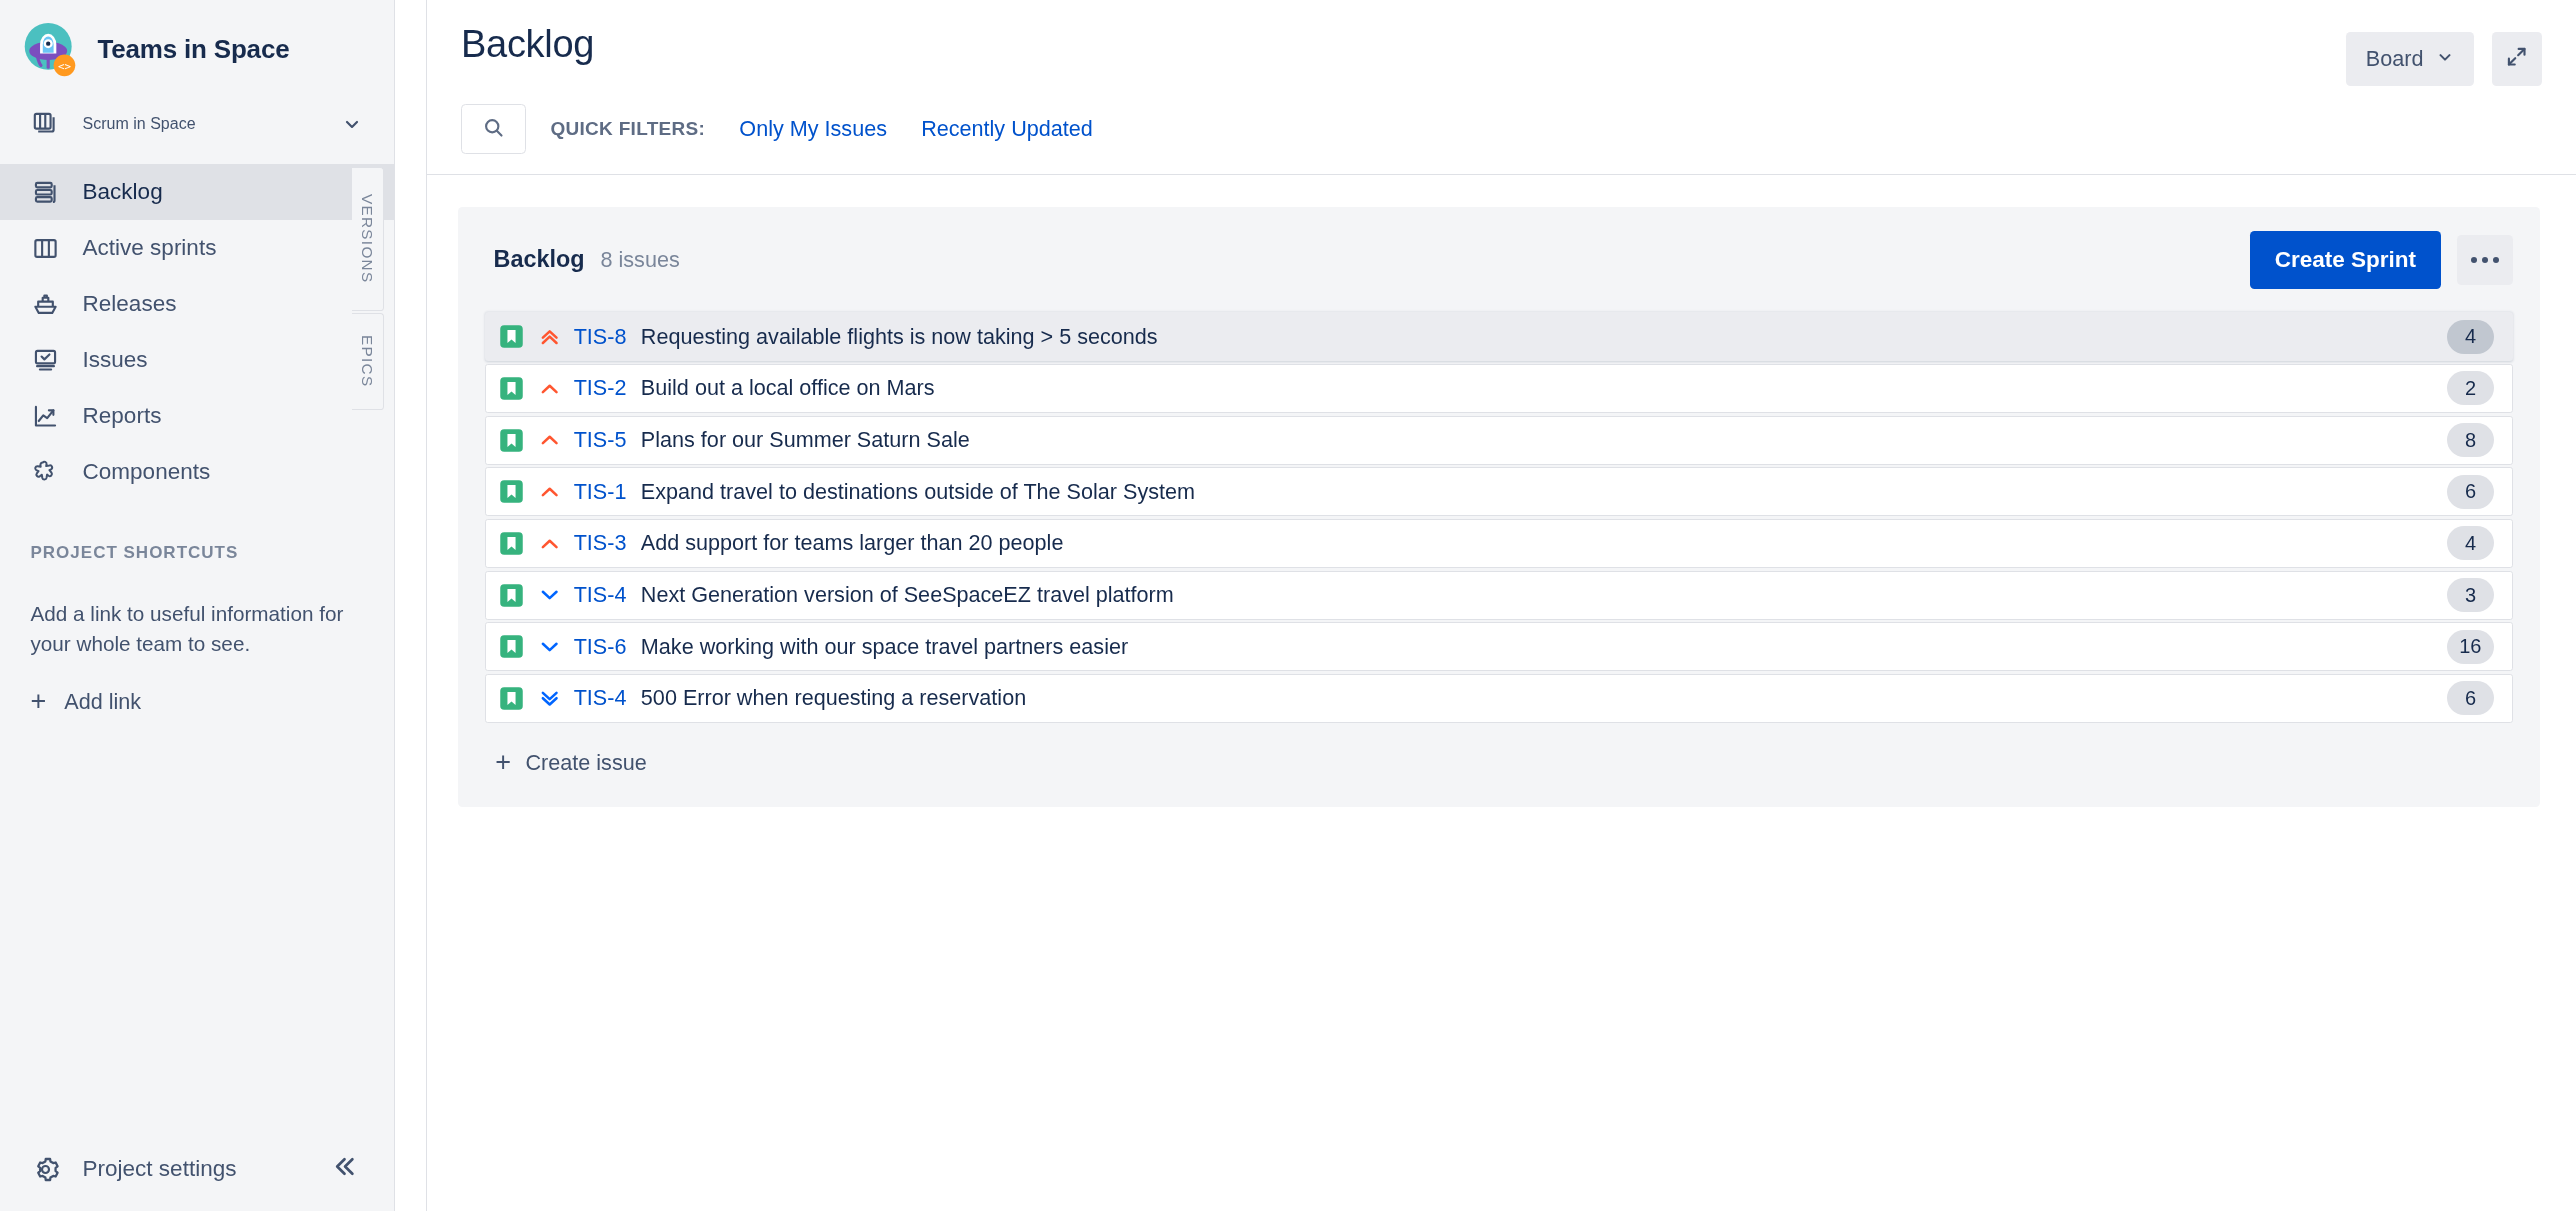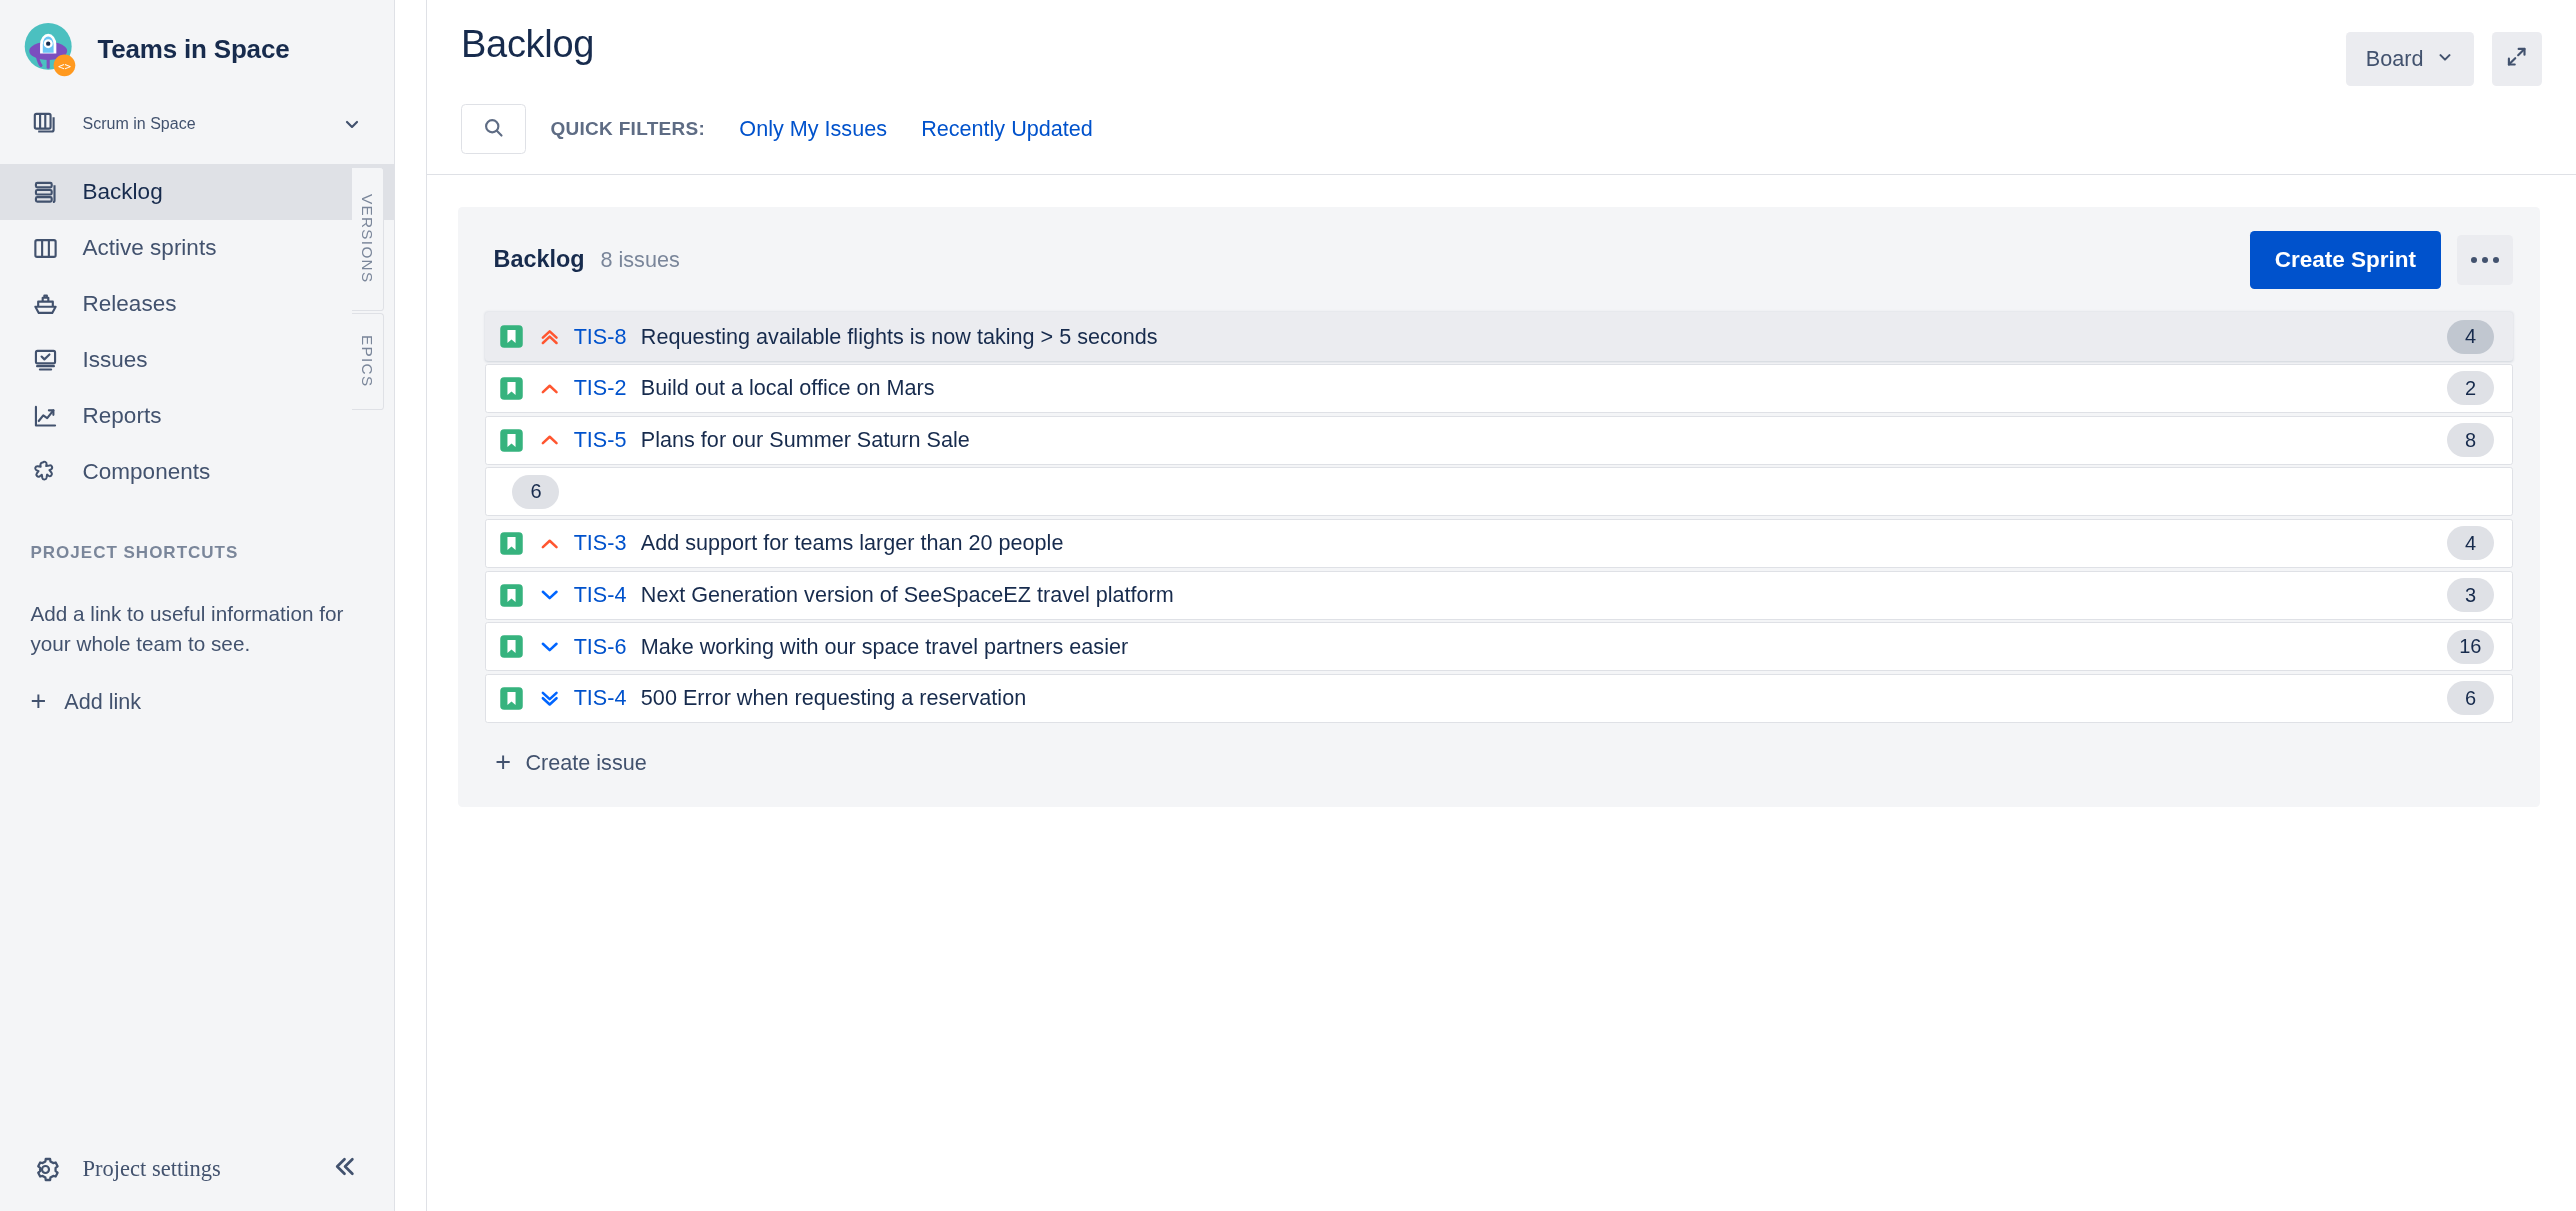--- a/index.html
+++ b/index.html
@@ -44,21 +44,21 @@
   }
   .shortcuts-desc { font-size: 20.7px; line-height: 1.42; color: #42526E; max-width: 314px; }
   .add-link {
     display: flex; align-items: center; gap: 18px;
     margin-top: 30.5px; font-size: 21.6px; color: #42526E; cursor: pointer;
   }
   .plus-ico { font-size: 27px; line-height: 1; color: #42526E; font-weight: 300; }
 
   .sidebar-footer {
     margin-top: auto; display: flex; align-items: center;
-    padding: 0 30.5px 0 30.5px; height: 86px; gap: 21.6px; cursor: pointer; font-family: Liberation Serif, serif;
+    padding: 0 30.5px 0 30.5px; height: 86px; gap: 21.6px; cursor: pointer;
   }
   .sidebar-footer .label { font-size: 22.5px; color: #42526E; flex: 1; }
   .collapse-btn { color: #42526E; font-size: 23.4px; cursor: pointer; padding: 5.4px; }
 
   
   .side-tabs {
     width: 32px; background: #fff; flex: 0 0 32px;
     border-right: 0.9px solid #DFE1E6; position: relative;
   }
   .vtab {
@@ -407,20 +407,33 @@
                     <svg width="23.4" height="23.4" viewBox="0 0 24 24" fill="none" stroke="#FF5630" stroke-width="2.6" stroke-linecap="round" stroke-linejoin="round">
                       <polyline points="5,15.5 12,9 19,15.5"></polyline>
                     </svg>
                   </span>
                   <a class="issue-key">TIS-5</a>
                   <span class="issue-summary">Plans for our Summer Saturn Sale</span>
                 </div>
                 <span class="estimate">8</span>
               </div>
               <div class="issue-row">
+                <div class="issue-left">
+                  <span class="type-ico"><svg width="27" height="27" viewBox="0 0 24 24">
+                      <rect x="2" y="2" width="20" height="20" rx="3.4" fill="#36B37E"></rect>
+                      <path d="M8.4 6.2h7.2v11.6l-3.6-3.2-3.6 3.2z" fill="#ffffff"></path>
+                    </svg></span>
+                  <span class="prio-ico">
+                    <svg width="23.4" height="23.4" viewBox="0 0 24 24" fill="none" stroke="#FF5630" stroke-width="2.6" stroke-linecap="round" stroke-linejoin="round">
+                      <polyline points="5,15.5 12,9 19,15.5"></polyline>
+                    </svg>
+                  </span>
+                  <a class="issue-key">TIS-1</a>
+                  <span class="issue-summary">Expand travel to destinations outside of The Solar System</span>
+                </div>
                 <span class="estimate">6</span>
               </div>
               <div class="issue-row">
                 <div class="issue-left">
                   <span class="type-ico"><svg width="27" height="27" viewBox="0 0 24 24">
                       <rect x="2" y="2" width="20" height="20" rx="3.4" fill="#36B37E"></rect>
                       <path d="M8.4 6.2h7.2v11.6l-3.6-3.2-3.6 3.2z" fill="#ffffff"></path>
                     </svg></span>
                   <span class="prio-ico">
                     <svg width="23.4" height="23.4" viewBox="0 0 24 24" fill="none" stroke="#FF5630" stroke-width="2.6" stroke-linecap="round" stroke-linejoin="round">

